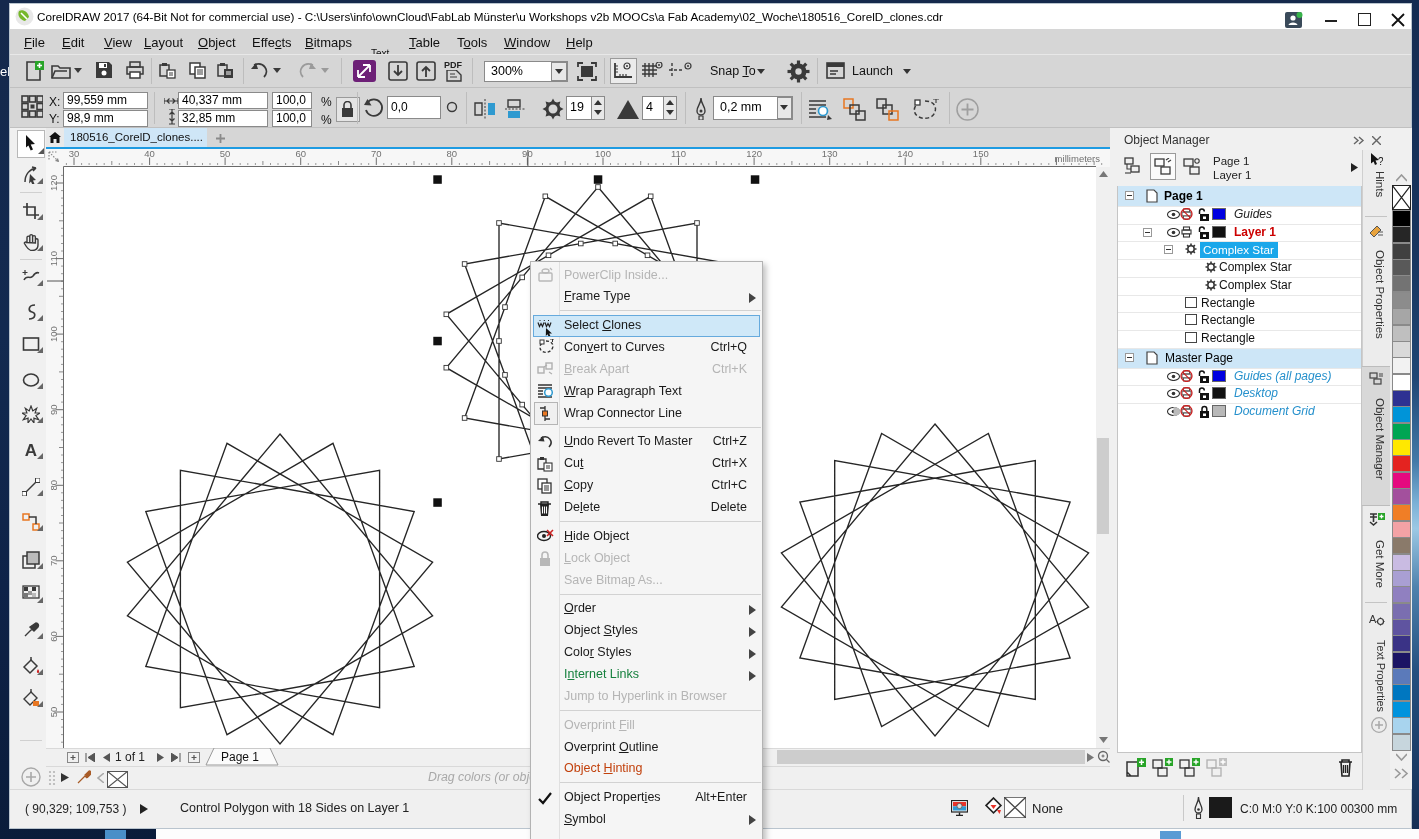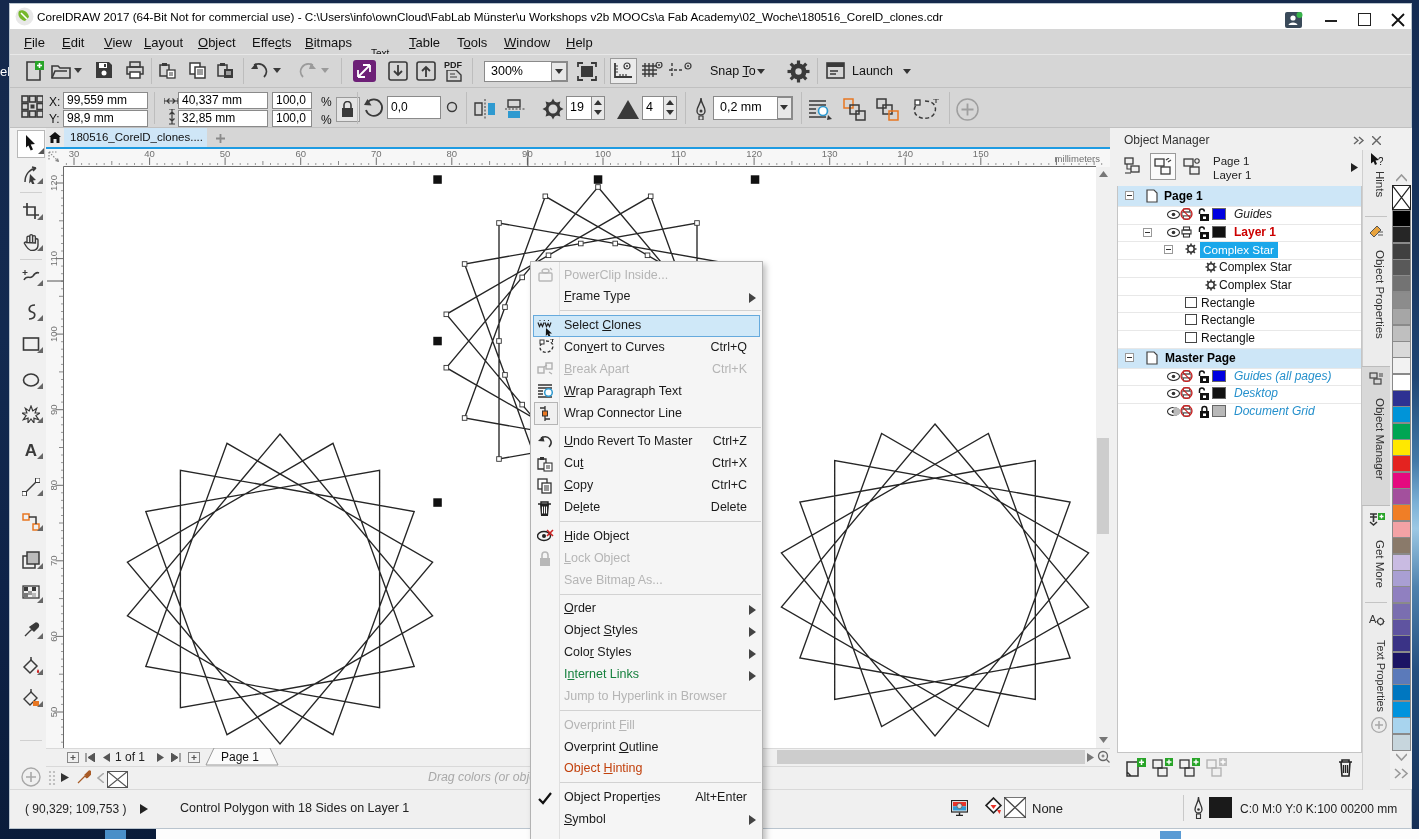--- a/index.html
+++ b/index.html
@@ -848,21 +848,21 @@
     <path d="M0 0 L22 21 M22 0 L0 21" stroke="#444" stroke-width="1.3"></path>
   </svg>
 <div style="position:absolute;left:1032px;top:801px;white-space:nowrap;font-size:13px;color:#222">None</div>
 <div style="position:absolute;left:1183px;top:795px;width:1px;height:26px;background:#c9c9c9"></div>
 <svg class="ab" style="left:1192px;top:797px" width="13" height="22" viewBox="0 0 13 22">
     <path d="M6.5 0 C6.5 6 3 8 3 12.5 A3.5 3.5 0 0 0 10 12.5 C10 8 6.5 6 6.5 0 Z" fill="none" stroke="#333" stroke-width="1.3"></path>
     <circle cx="6.5" cy="12.5" r="1.3" fill="#333"></circle>
     <rect x="4.5" y="17" width="4" height="4.5" fill="none" stroke="#333" stroke-width="1.1"></rect>
   </svg>
 <div style="position:absolute;left:1209px;top:797px;width:23px;height:21px;background:#1a1a1a"></div>
-<div style="position:absolute;left:1240px;top:802px;white-space:nowrap;font-size:12px;color:#222">C:0 M:0 Y:0 K:100  00200 mm</div>
+<div style="position:absolute;left:1240px;top:802px;white-space:nowrap;font-size:12px;color:#222">C:0 M:0 Y:0 K:100  00300 mm</div>
 <div style="position:absolute;left:1110px;top:128px;width:280px;height:661px;background:#f0f0f0"></div>
 <div style="position:absolute;left:1124px;top:133px;white-space:nowrap;font-size:12px;color:#333">Object Manager</div>
 <svg class="ab" style="left:1353px;top:136px" width="12" height="9" viewBox="0 0 12 9">
     <path d="M1 1 L5 4.5 L1 8 M6 1 L10 4.5 L6 8" fill="none" stroke="#666" stroke-width="1.4"></path>
   </svg>
 <svg class="ab" style="left:1372px;top:136px" width="9" height="9" viewBox="0 0 9 9">
     <path d="M0 0 L9 9 M9 0 L0 9" stroke="#666" stroke-width="1.4"></path>
   </svg>
 <svg class="ab" style="left:1124px;top:157px" width="17" height="17" viewBox="0 0 17 17">
     <rect x="1" y="1" width="8" height="6" fill="none" stroke="#3a3a3a" stroke-width="1.3"></rect>
@@ -971,21 +971,21 @@
 <div style="position:absolute;left:1201px;top:295.5px;white-space:nowrap;font-size:12px;color:#111">Rectangle</div>
 <div style="position:absolute;left:1185px;top:314.2px;width:12px;height:11px;background:#fff;border:1.2px solid #444"></div>
 <div style="position:absolute;left:1201px;top:313.2px;white-space:nowrap;font-size:12px;color:#111">Rectangle</div>
 <div style="position:absolute;left:1185px;top:331.9px;width:12px;height:11px;background:#fff;border:1.2px solid #444"></div>
 <div style="position:absolute;left:1201px;top:330.9px;white-space:nowrap;font-size:12px;color:#111">Rectangle</div>
 <div style="position:absolute;left:1125px;top:352.6px;width:9px;height:9px;background:#fff;border:1px solid #999"></div>
 <div style="position:absolute;left:1127px;top:356.6px;width:5px;height:1px;background:#333"></div>
 <svg class="ab" style="left:1146px;top:350.6px" width="12" height="14" viewBox="0 0 12 14">
     <path d="M1 1 H8 L11 4 V13 H1 Z" fill="#fff" stroke="#444" stroke-width="1.2"></path>
   </svg>
-<div style="position:absolute;left:1165px;top:350.6px;white-space:nowrap;font-size:12px;font-weight:bold;color:#000">Master Page</div>
+<div style="position:absolute;left:1165px;top:350.6px;white-space:nowrap;font-size:12px;font-weight:normal;color:#000">Master Page</div>
 <svg class="ab" style="left:1167px;top:371.6px" width="13" height="9" viewBox="0 0 13 9">
     <ellipse cx="6.5" cy="4.5" rx="6" ry="4" fill="#fff" stroke="#333" stroke-width="1.1"></ellipse>
     <circle cx="6.5" cy="4.5" r="1.8" fill="#333"></circle>
   </svg>
 <svg class="ab" style="left:1180px;top:369.6px" width="13" height="12" viewBox="0 0 13 12">
     <rect x="2" y="4" width="9" height="4" fill="none" stroke="#555" stroke-width="1"></rect>
     <rect x="3.5" y="1" width="6" height="3" fill="none" stroke="#555" stroke-width="1"></rect>
     <rect x="3.5" y="8" width="6" height="3" fill="#fff" stroke="#555" stroke-width="1"></rect>
     <circle cx="6.5" cy="6" r="5.5" fill="none" stroke="#cc2222" stroke-width="1.3"></circle>
     <path d="M2.6 2.1 L10.4 9.9" stroke="#cc2222" stroke-width="1.3"></path>

